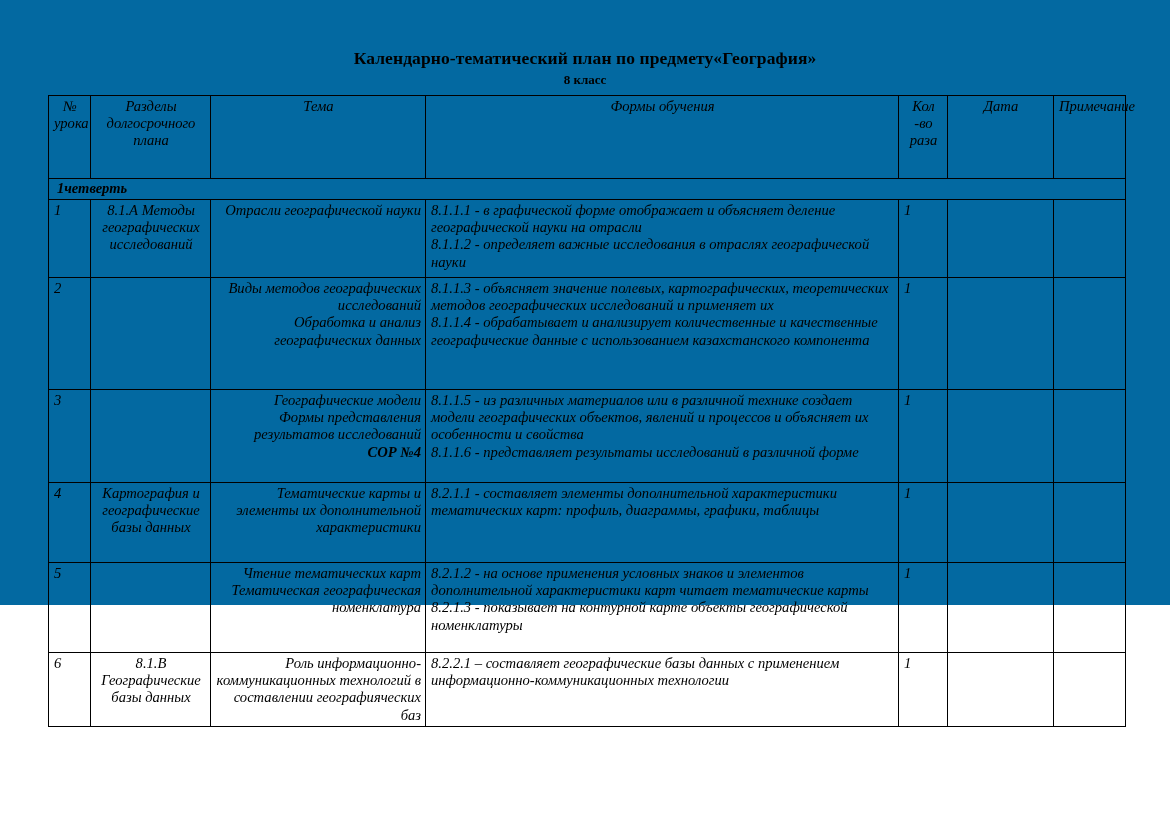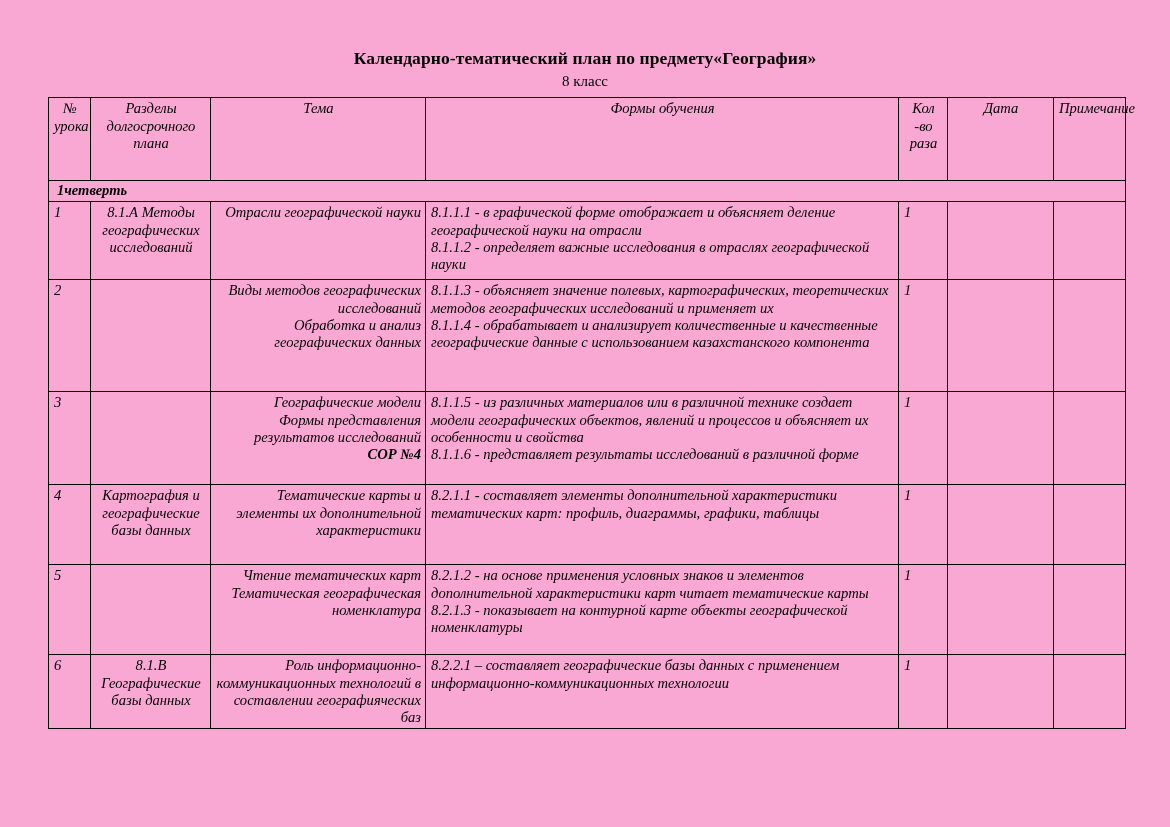--- a/index.html
+++ b/index.html
@@ -10,38 +10,38 @@
   body {
     width: 1170px;
     height: 827px;
     font-family: "Liberation Serif", "DejaVu Serif", serif;
     color: #000000;
     -webkit-font-smoothing: none;
   }
   .page {
     position: relative;
     width: 1170px;
-    height: 827px;
+    height: 605px;
     box-sizing: border-box;
     padding: 0;
-    background: #f9a8d4;
+    background: #0369a1;
   }
   .doc-head {
     padding-top: 48px;
     text-align: center;
   }
   .title-main {
     font-size: 17.5px;
     font-weight: bold;
     line-height: 1.25;
     letter-spacing: 0.1px;
   }
   .title-grade {
-    font-size: 15px;
-    font-weight: normal;
+    font-size: 13px;
+    font-weight: bold;
     line-height: 1.3;
     margin-top: 2px;
   }
   .title-hours {
     font-size: 13.5px;
     font-weight: bold;
     line-height: 1.3;
     margin-top: 3px;
   }
 

